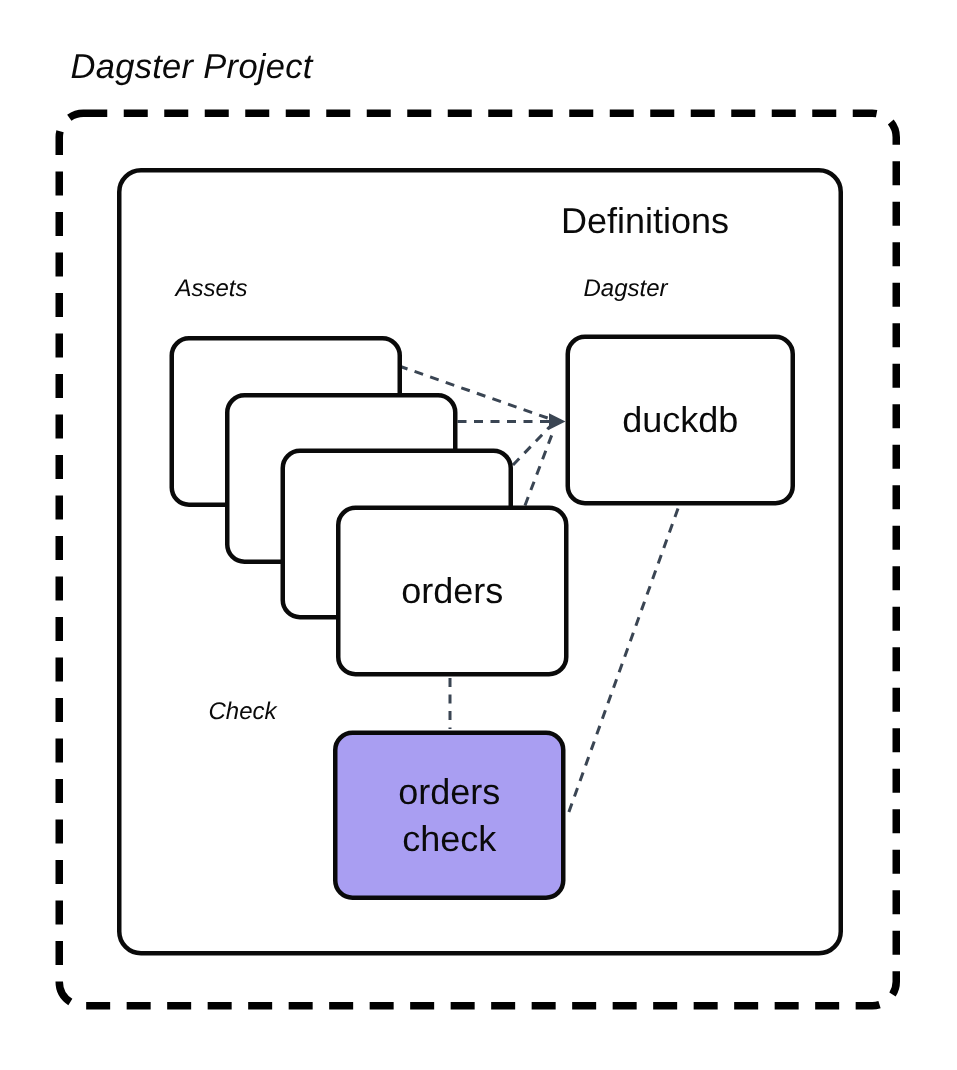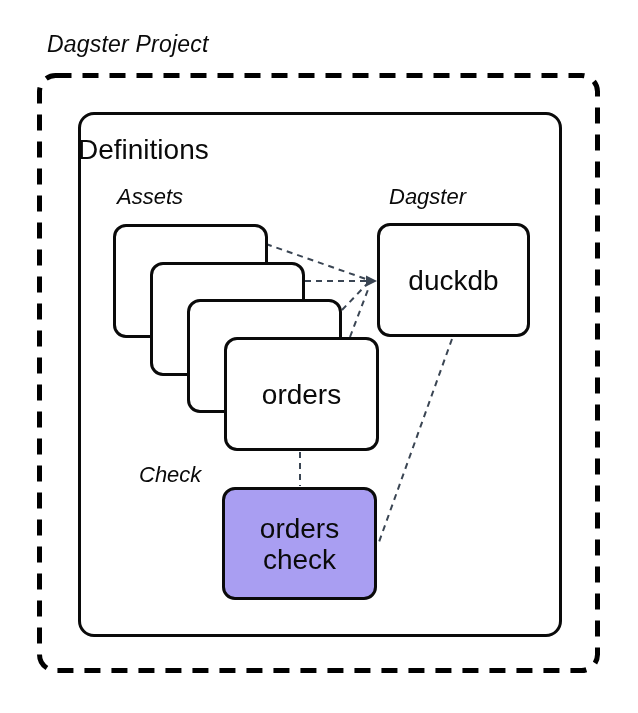--- a/index.html
+++ b/index.html
@@ -31,46 +31,46 @@
     left: 78px; top: 112px;
     width: 484px; height: 525px;
     border: 3px solid #0a0a0a;
     border-radius: 16px;
     box-sizing: border-box;
     z-index: 2;
   }
   .definitions-label {
     left: 78px; top: 134px;
     width: 408px;
-    text-align: left;
-    font-size: 28px;
+    text-align: right;
+    font-size: 24px;
     z-index: 3;
   }
   .section-label {
-    font-size: 22px;
+    font-size: 16px;
     font-style: italic;
     z-index: 3;
   }
   .assets-label   { left: 117px; top: 184px; }
   .resource-label { left: 389px; top: 184px; }
   .asset-check-label {
     left: 139px; top: 458px;
     line-height: 33px;
   }
   .card {
     width: 155px; height: 114px;
     box-sizing: border-box;
     border: 3.5px solid #0a0a0a;
     border-radius: 13px;
     background: #ffffff;
     display: flex;
     flex-direction: column;
     align-items: center;
     justify-content: center;
-    font-size: 28px;
+    font-size: 24px;
     line-height: 31px;
     z-index: 3;
     text-align: center;
   }
   .card-1 { left: 113px; top: 224px; }
   .card-2 { left: 150px; top: 262px; }
   .card-3 { left: 187px; top: 299px; }
   .card-4 { left: 224px; top: 337px; }
   .resource-box { left: 377px; top: 223px; width: 153px; }
   .check-box { left: 222px; top: 487px; height: 113px; }

